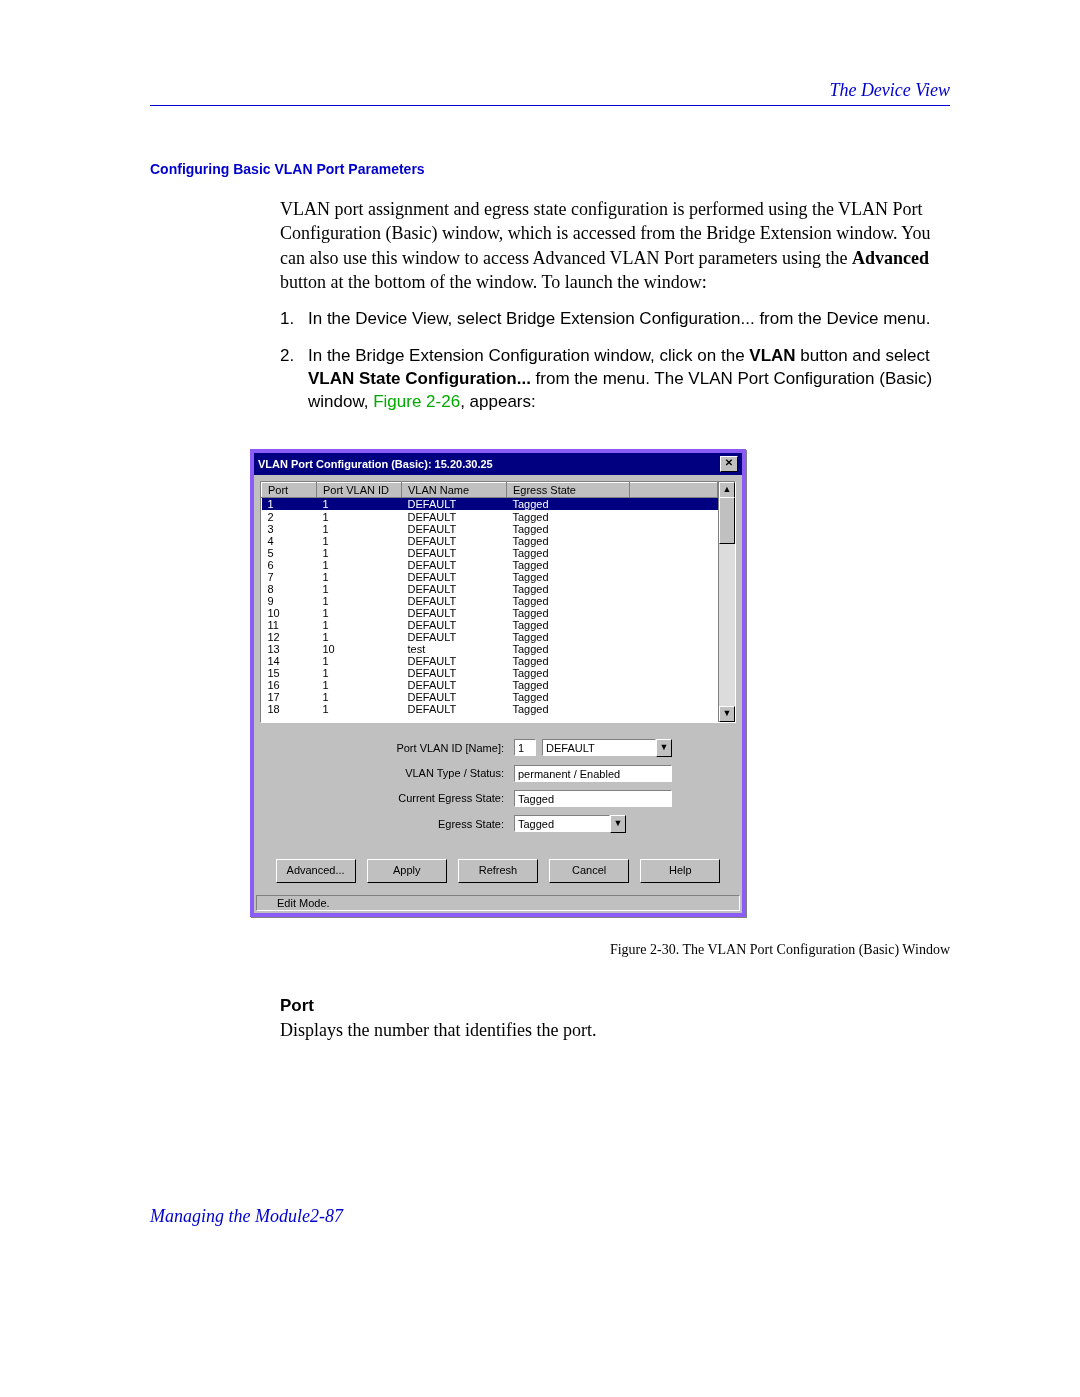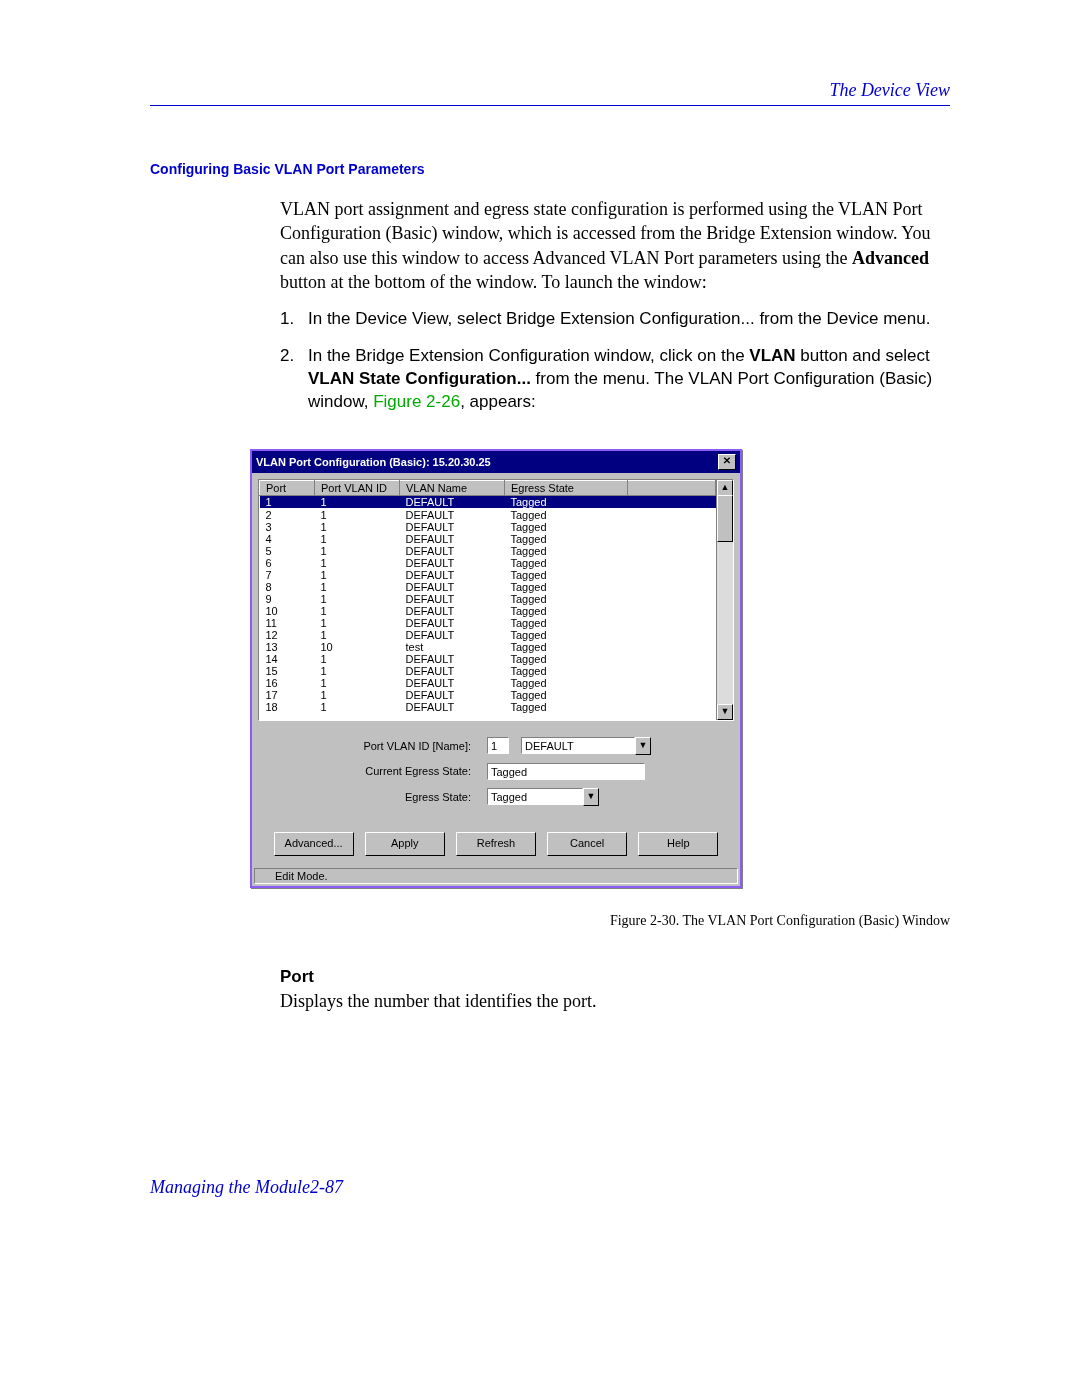--- a/index.html
+++ b/index.html
@@ -44,21 +44,21 @@
   display: flex;
 }
 .ol-num { width: 28px; flex-shrink:0; }
 .fig-link { color: #00aa00; }
 .dialog-wrap {
   margin: 35px 0 18px 100px;
 }
 .dialog {
   width: 488px;
   background: #c0c0c0;
-  border: 2px solid #8b5cf6;
+  border: 4px solid #8b5cf6;
   box-shadow: 1px 1px 0 #808080;
   font-family: "MS Sans Serif", Arial, sans-serif;
   font-size: 11px;
 }
 .titlebar {
   background: #000080;
   color: #fff;
   font-weight: bold;
   padding: 3px 4px;
   display: flex;
@@ -131,22 +131,23 @@
   width:14px; height:45px;
   background:#c0c0c0;
   border:1px solid #000;
   border-top-color:#fff; border-left-color:#fff;
 }
 .form-area {
   padding: 16px 8px 8px 8px;
 }
 .form-row {
   display:flex; align-items:center;
+  justify-content:flex-end;
   margin-bottom: 8px;
-  gap:12px;
+  gap:6px;
 }
 .form-row .label {
   text-align:right; width: 205px; font-size:11px;
   padding-right:4px;
 }
 .field-box {
   border: 1px solid #808080;
   border-right-color:#fff; border-bottom-color:#fff;
   background:#fff;
   height:17px; line-height:17px;
@@ -392,20 +393,25 @@
           <div class="form-row">
             <span class="label">Port VLAN ID  [Name]:</span>
             <div class="field-box" style="width:22px">1</div>
             <div class="dropdown" style="width:130px">
               <div class="field-box">DEFAULT</div>
               <div class="dd-btn">▼</div>
             </div>
             <span style="width:50px"></span>
           </div>
           <div class="form-row">
+            <span class="label">VLAN Type / Status:</span>
+            <div class="field-box" style="width:158px">permanent / Enabled</div>
+            <span style="width:50px"></span>
+          </div>
+          <div class="form-row">
             <span class="label">Current Egress State:</span>
             <div class="field-box" style="width:158px">Tagged</div>
             <span style="width:50px"></span>
           </div>
           <div class="form-row">
             <span class="label">Egress State:</span>
             <div class="dropdown" style="width:112px">
               <div class="field-box">Tagged</div>
               <div class="dd-btn">▼</div>
             </div>

